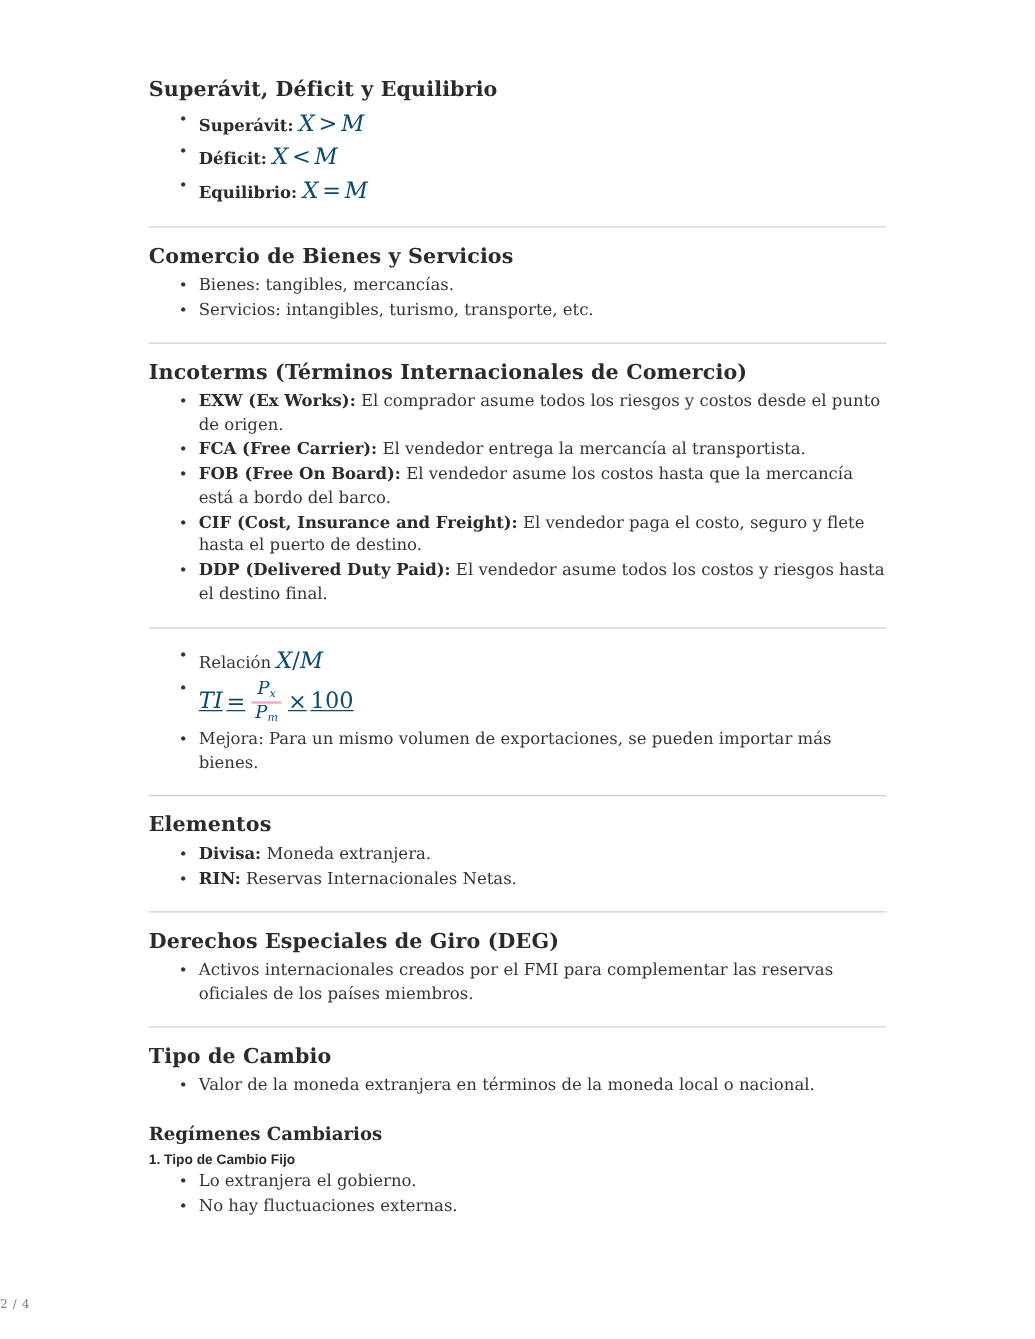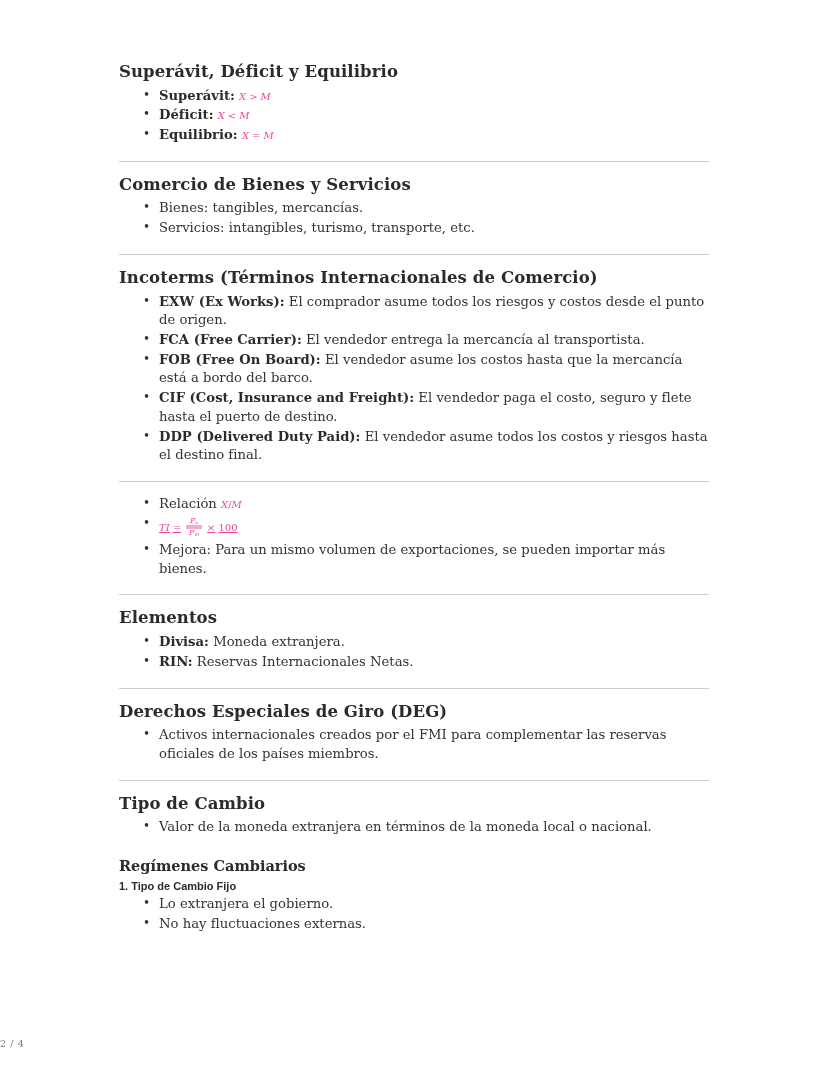--- a/index.html
+++ b/index.html
@@ -95,22 +95,22 @@
   }
   li .lead {
     font-weight: bold;
     color: #2b2b2b;
   }
 
   
   .math {
     font-family: "DejaVu Serif", "Liberation Serif", serif;
     font-style: italic;
-    font-size: 10px;
-    color: #ec4899;
+    font-size: 18px;
+    color: #0c4a6e;
     white-space: nowrap;
   }
   .math .op {
     font-style: normal;
     padding: 0 3px;
   }
   .math .num {
     font-style: normal;
   }
   .math sub {
@@ -124,21 +124,21 @@
     display: inline-block;
     vertical-align: -0.52em;
     text-align: center;
     font-size: 0.80em;
     line-height: 1.05;
     margin: 0 2px;
   }
   .frac .top {
     display: block;
     padding: 0 3px 0px 3px;
-    border-bottom: 4px solid #f9a8d4;
+    border-bottom: 2px solid #f9a8d4;
   }
   .frac .bot {
     display: block;
     padding: 0px 3px 0 3px;
   }
 
   .formula-line {
     display: inline-block;
     padding: 2px 0 2px 0;
     text-decoration: underline;

